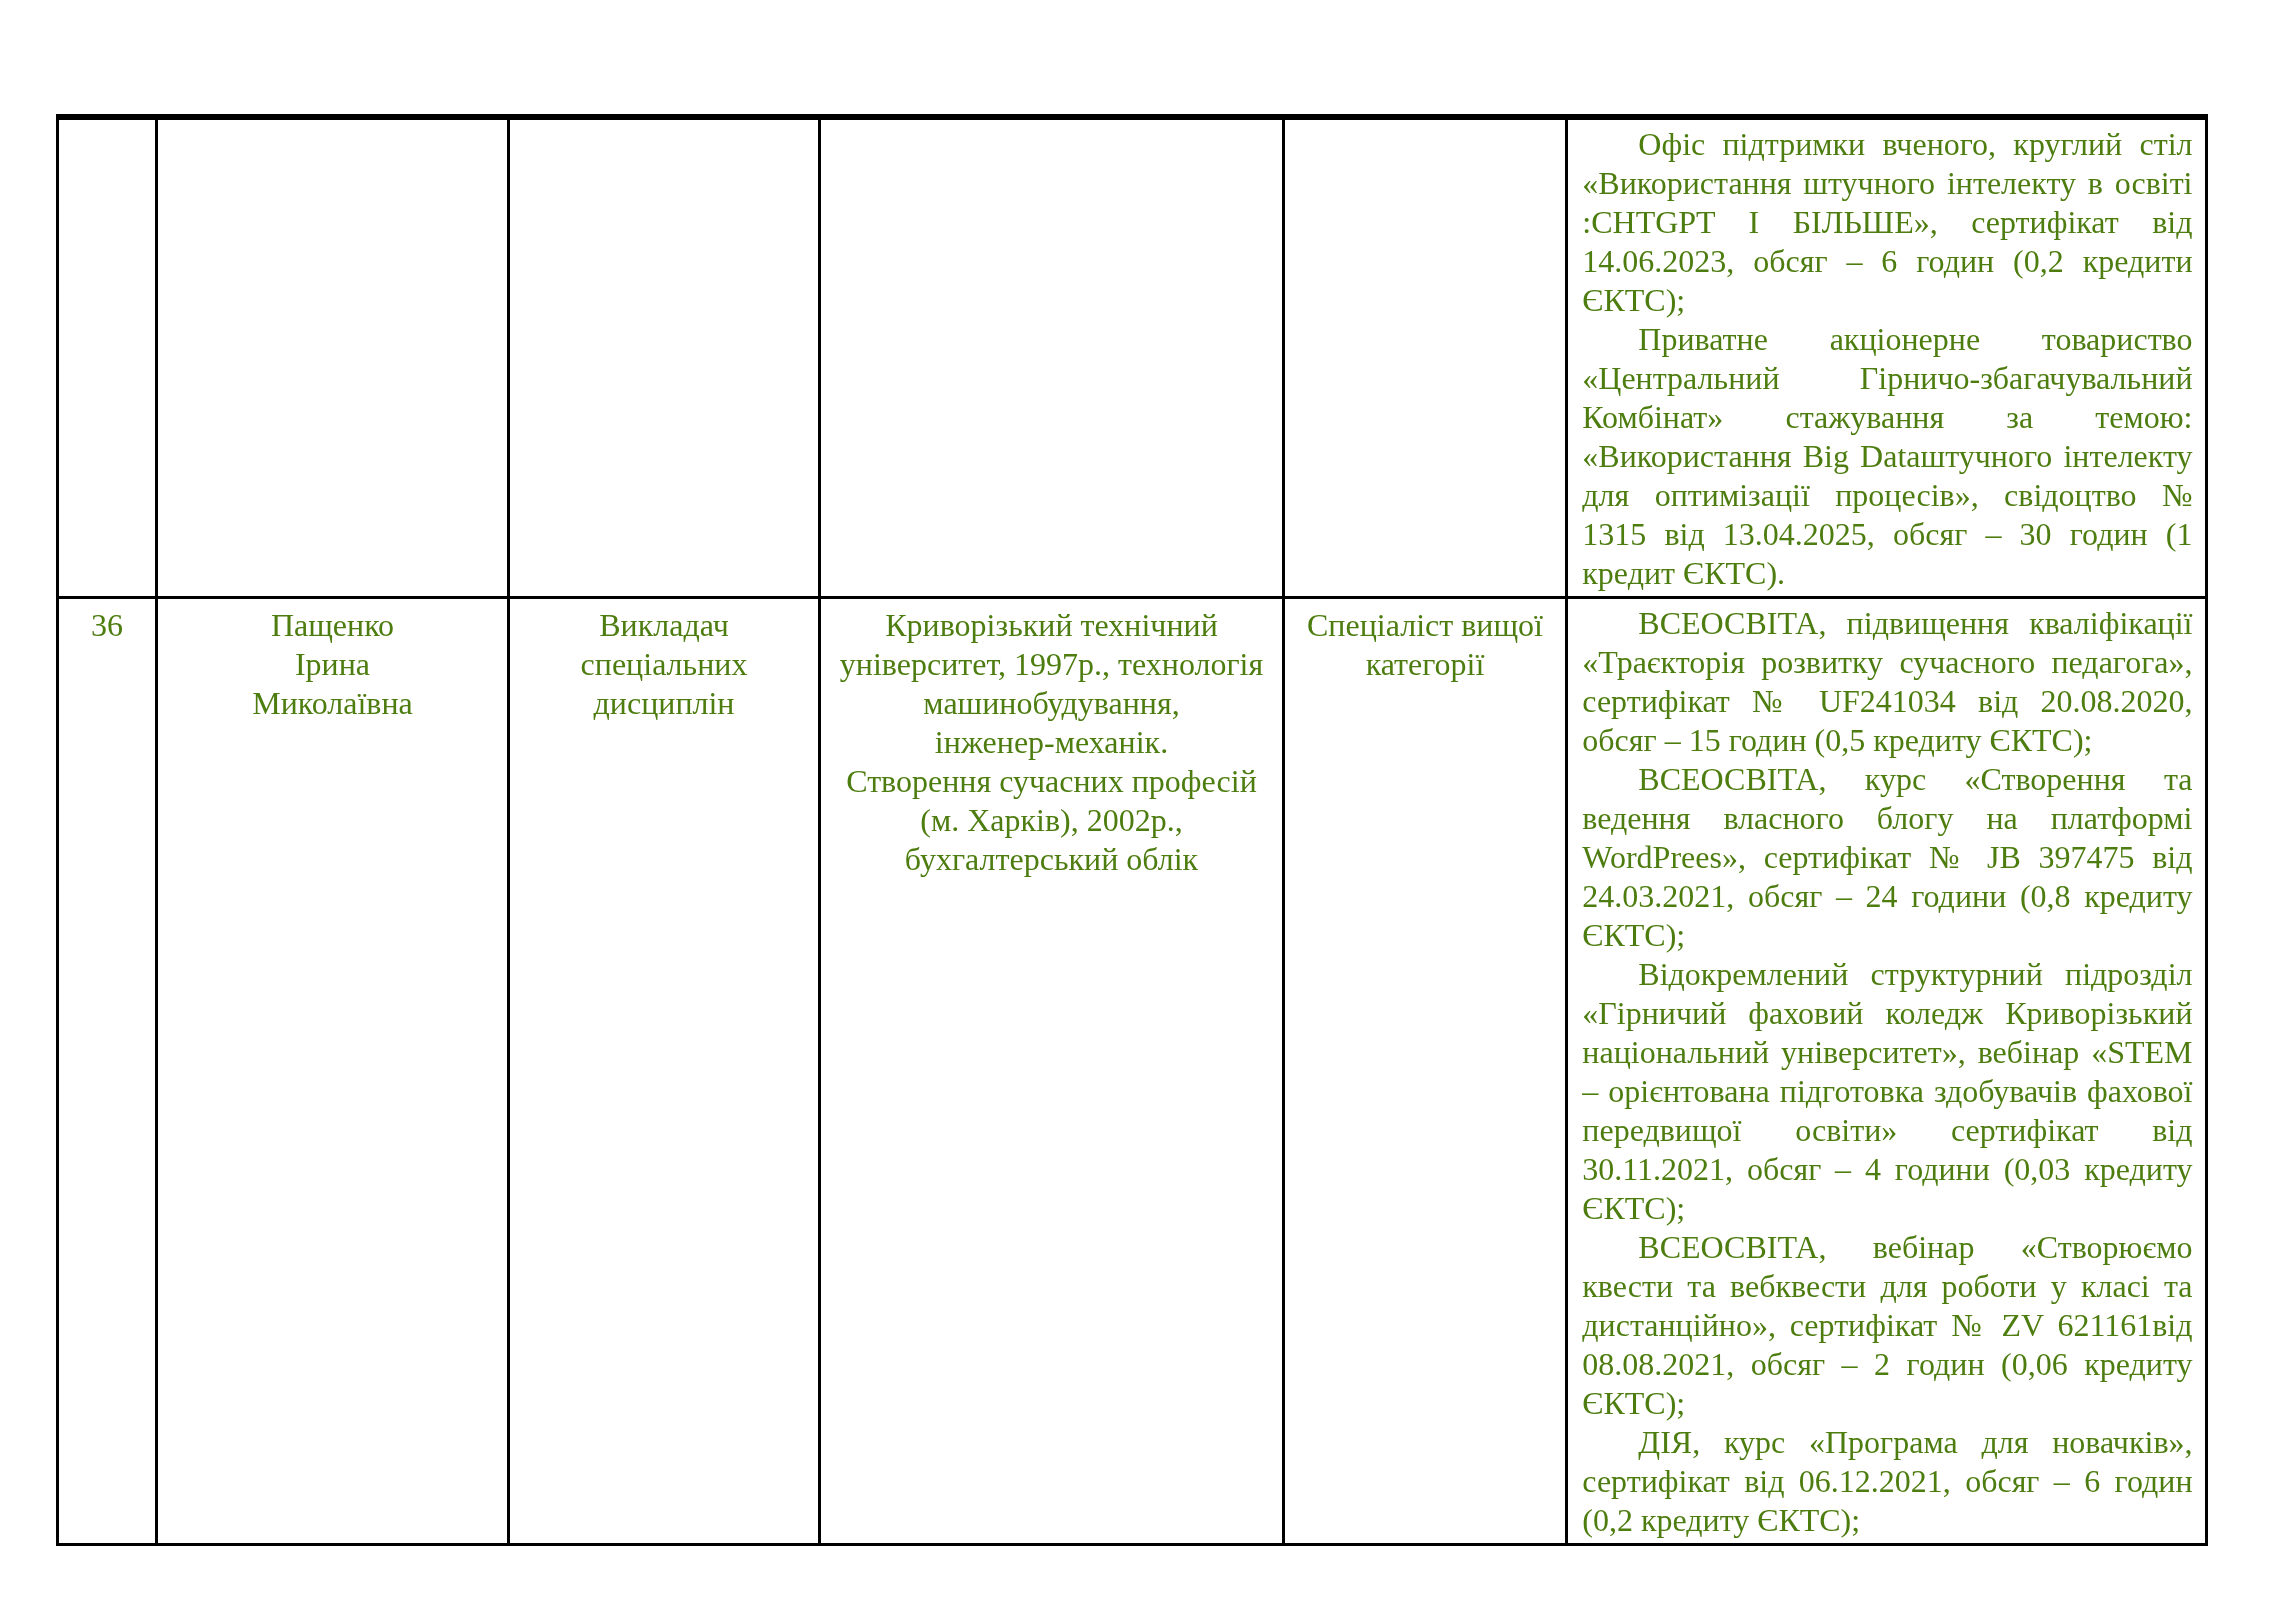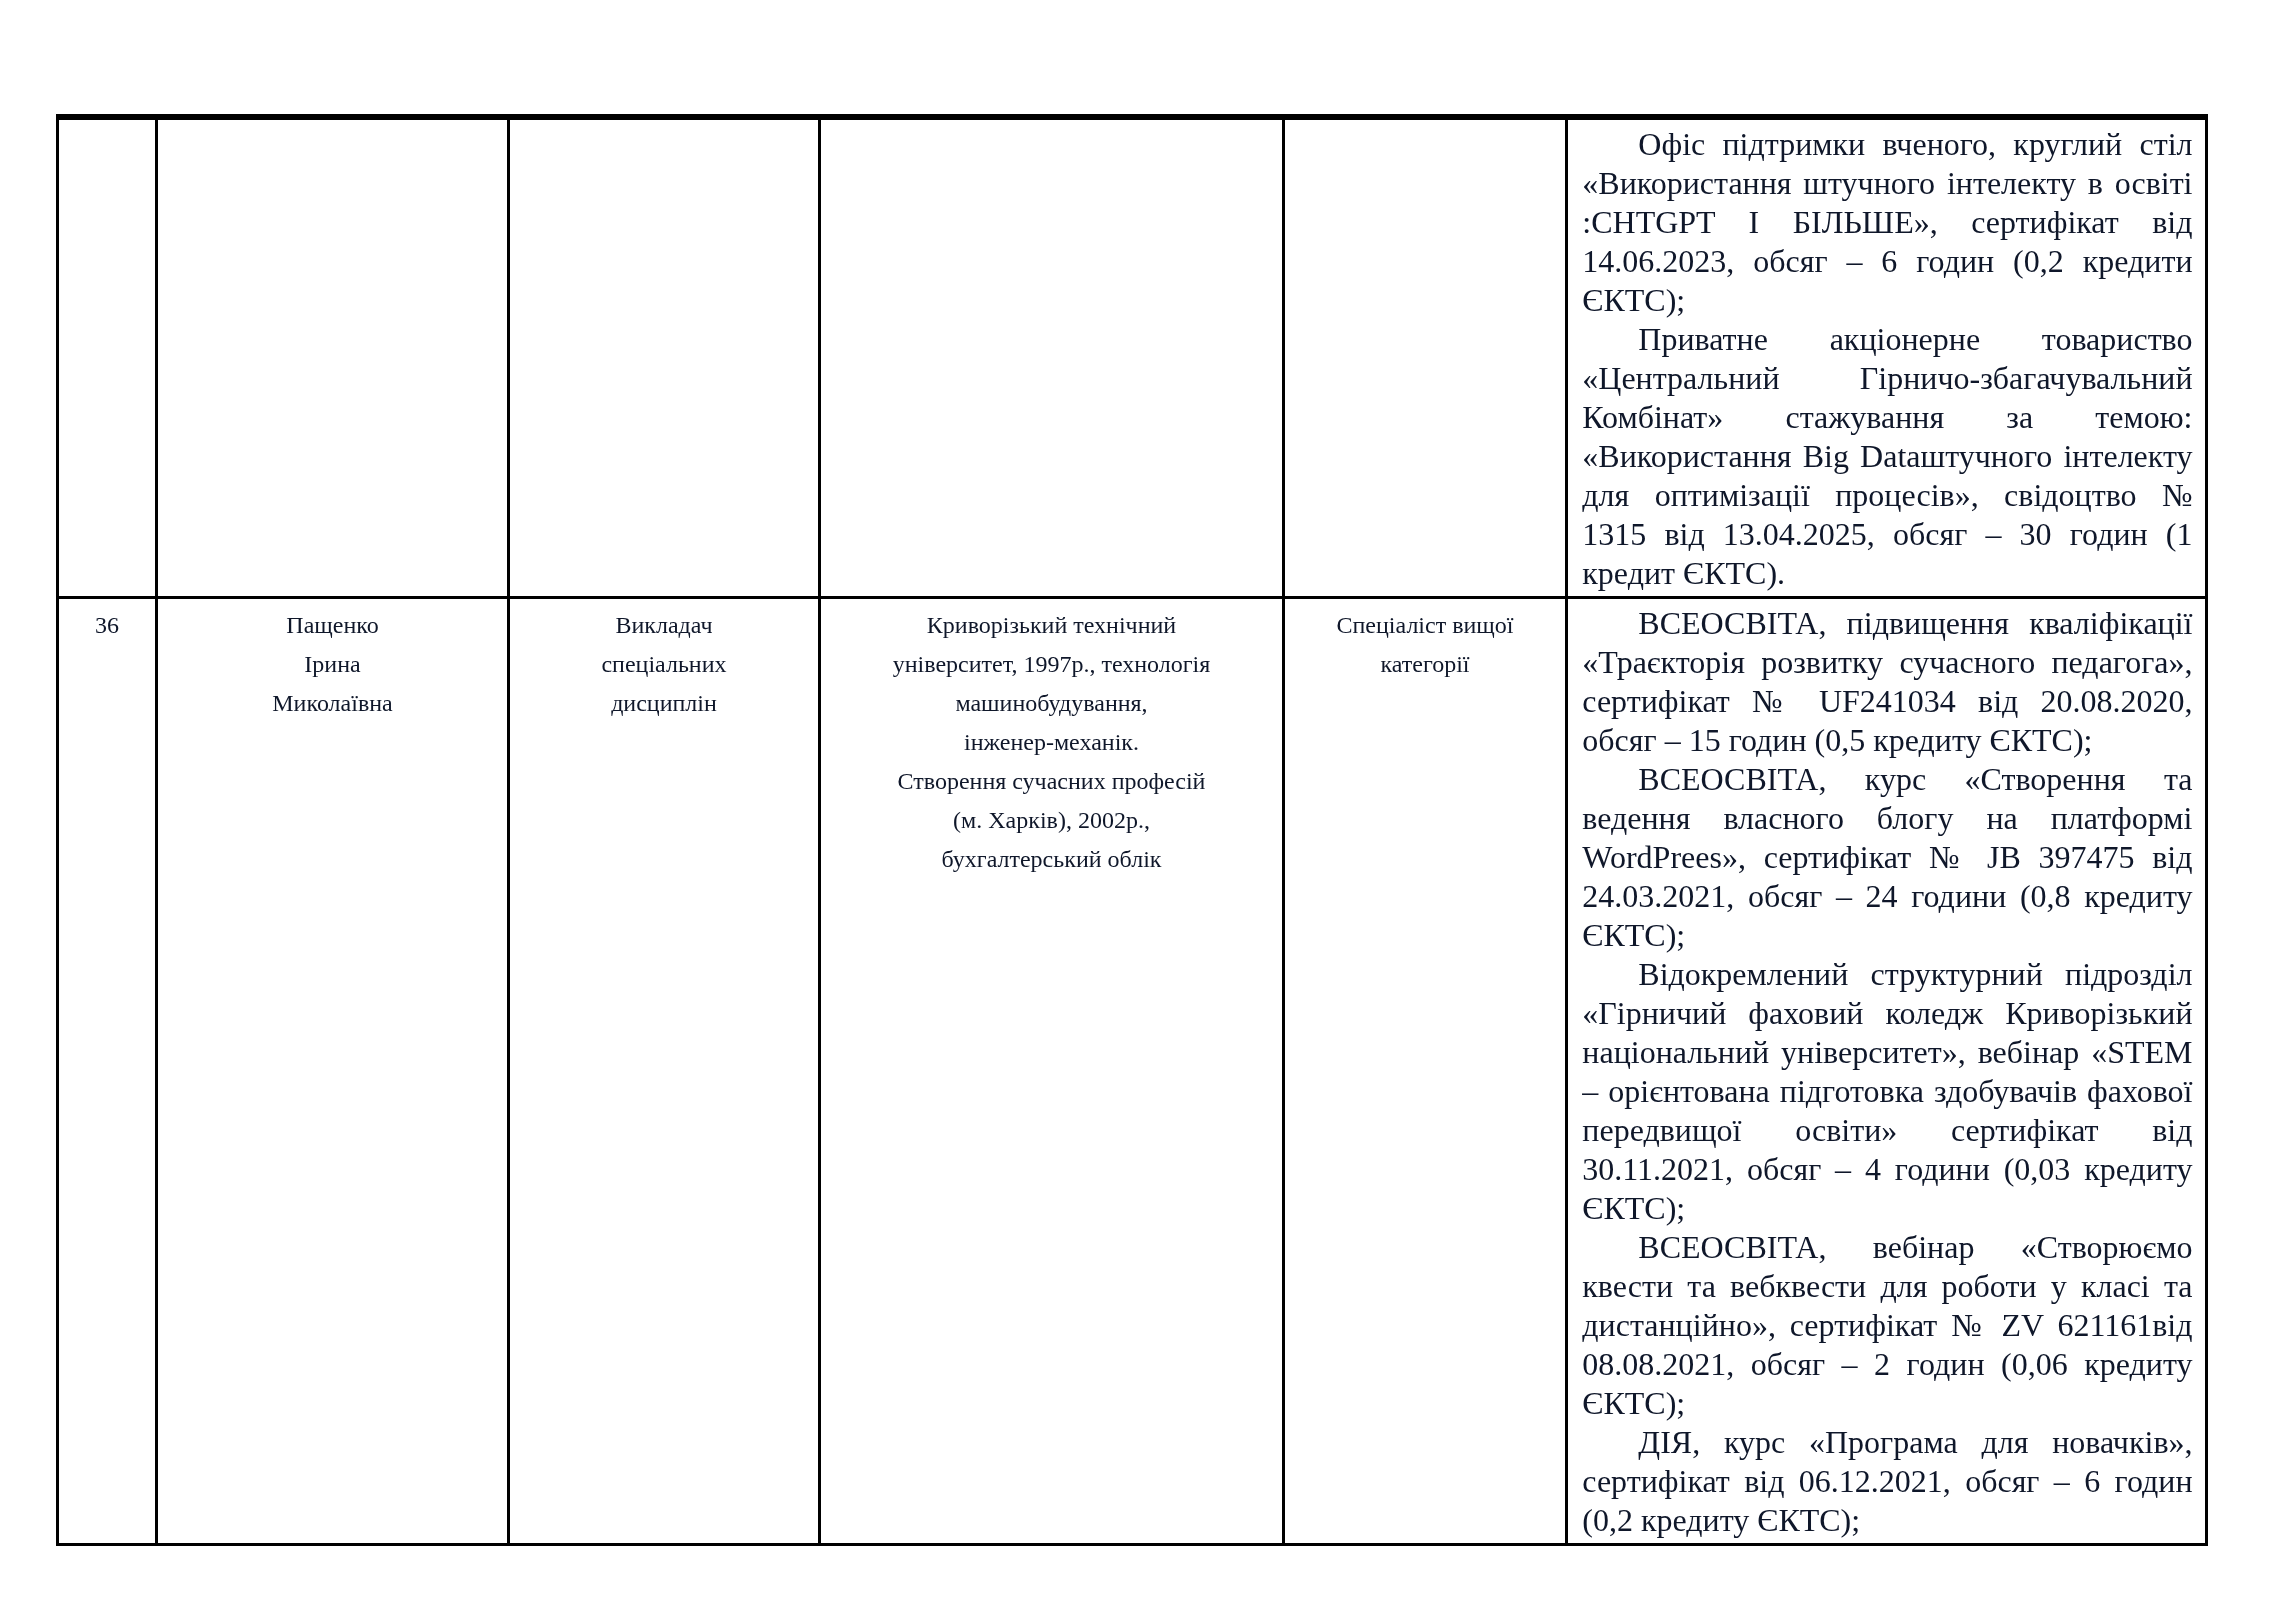--- a/index.html
+++ b/index.html
@@ -5,21 +5,21 @@
   html, body {
     margin: 0;
     padding: 0;
     background: #ffffff;
   }
   .page {
     position: relative;
     width: 2293px;
     height: 1622px;
     background: #ffffff;
-    color: #0f172a;
+    color: #4d7c0f;
     font-family: "Liberation Serif", serif;
     overflow: hidden;
   }
   table.doc-table {
     position: absolute;
     left: 56px;
     top: 114px;
     width: 2149px;
     border-collapse: collapse;
     table-layout: fixed;
@@ -30,21 +30,21 @@
   table.doc-table {
     border-top-width: 6.3px;
   }
   td {
     vertical-align: top;
     overflow: hidden;
   }
   td.center-cell {
     text-align: center;
     white-space: pre-line;
-    font-size: 24px;
+    font-size: 32px;
     line-height: 39px;
     padding: 7.2px 5.4px 3.6px 5.4px;
   }
   td.qual-cell {
     font-size: 32px;
     line-height: 39px;
     padding: 4.5px 12.5px 3.6px 14.3px;
   }
   td.qual-cell p {
     margin: 0;

